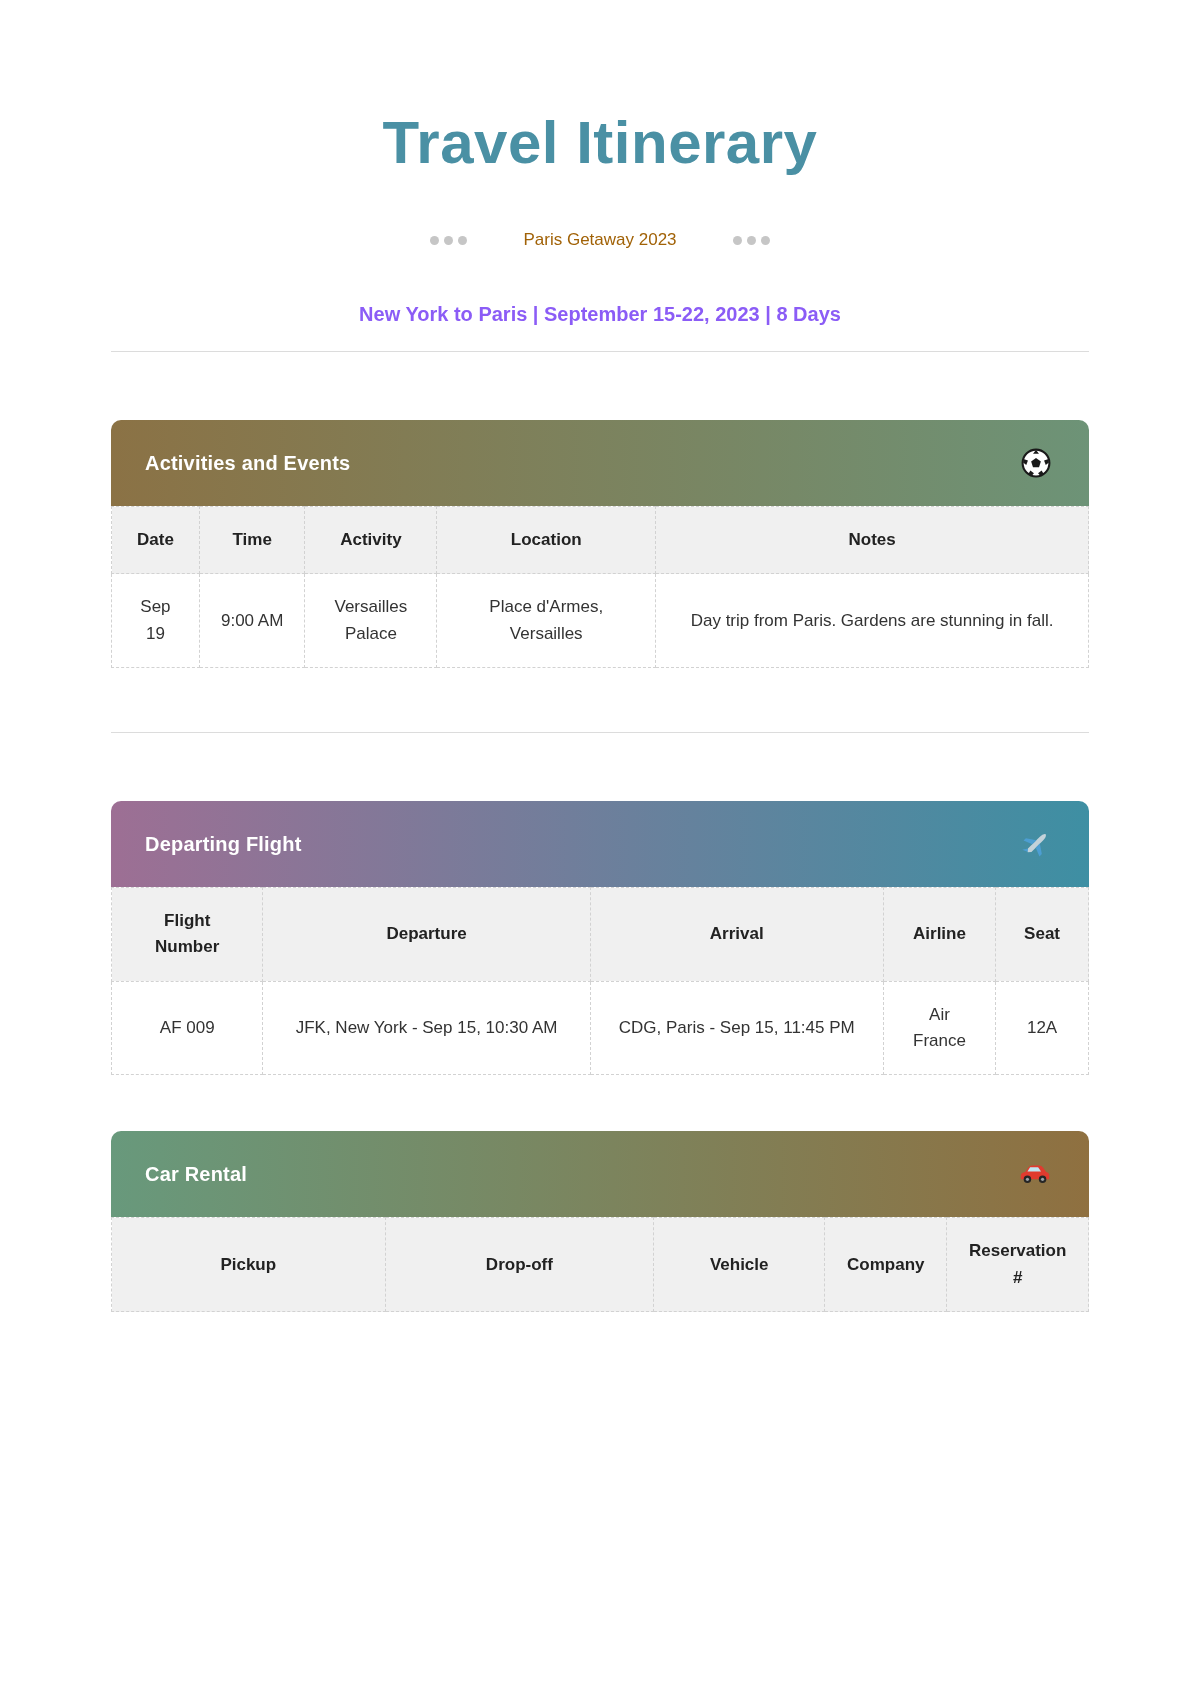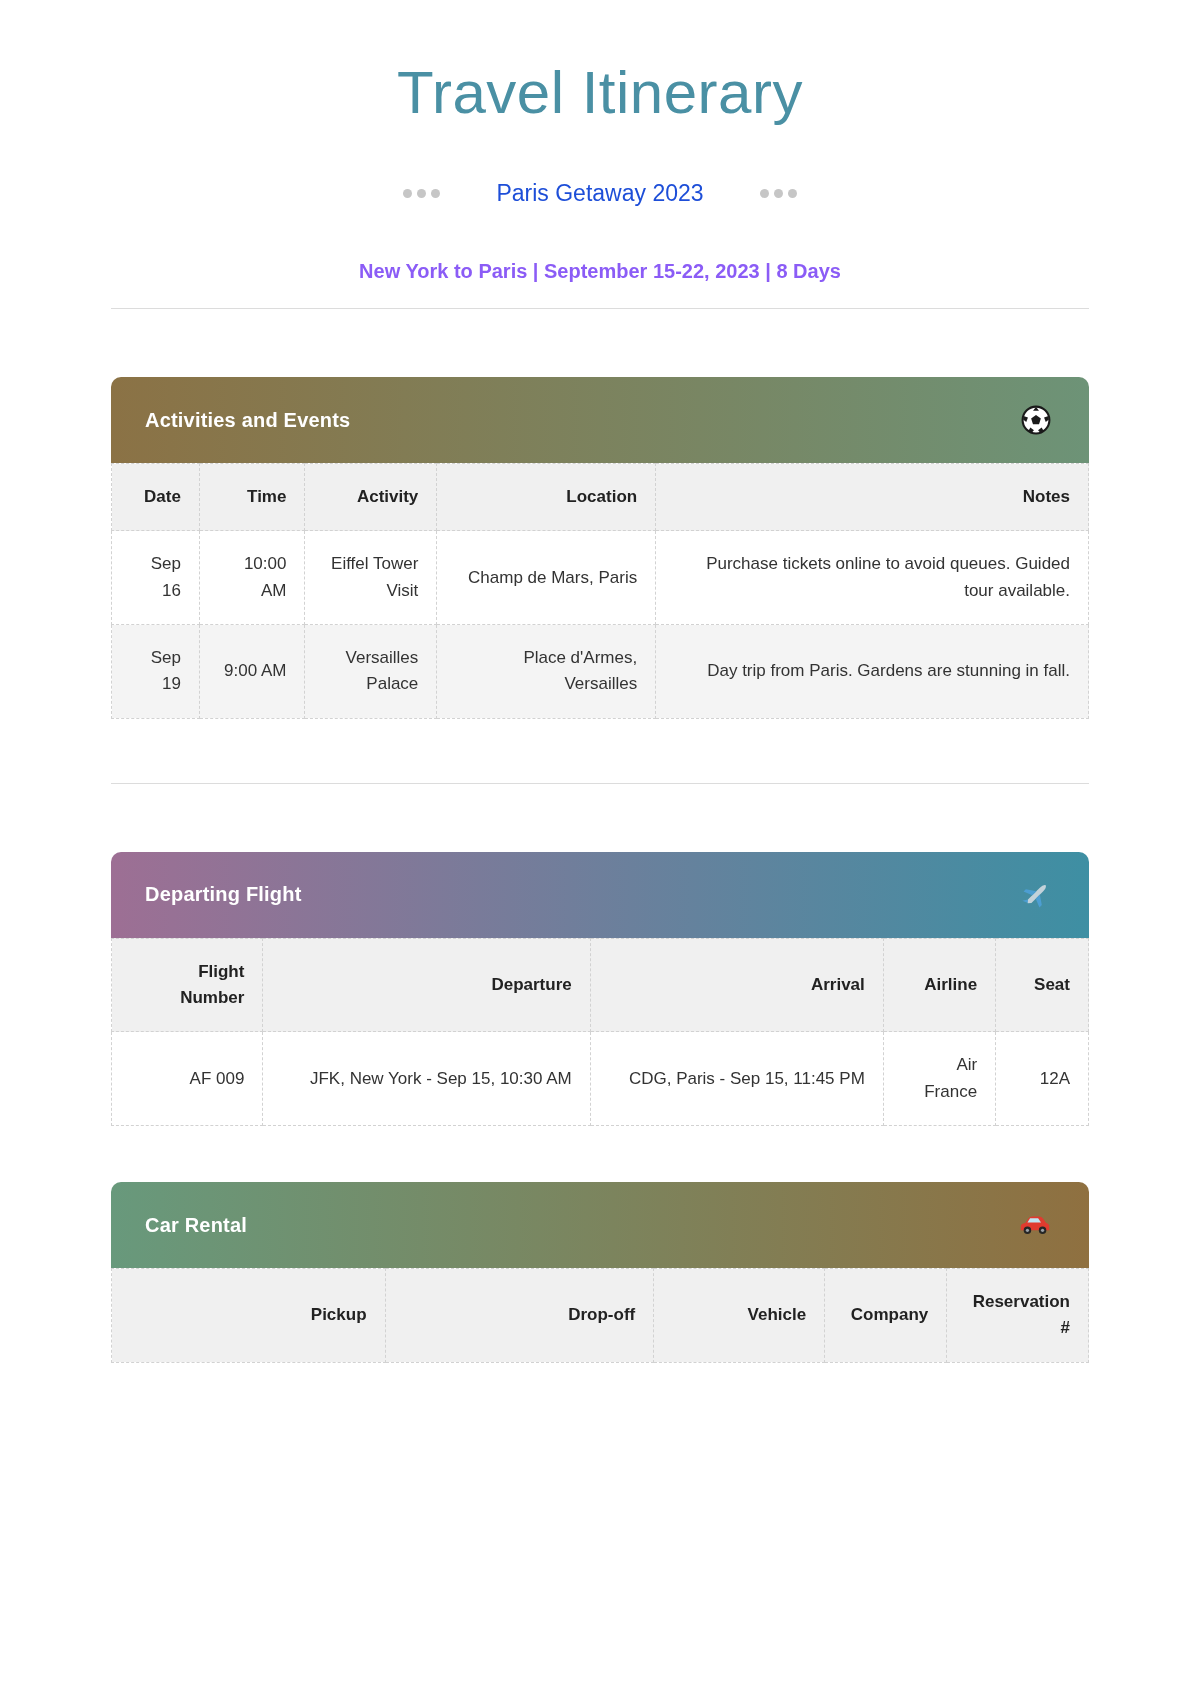--- a/index.html
+++ b/index.html
@@ -8,40 +8,40 @@
     width: 1200px;
     height: 1697px;
     overflow: hidden;
     font-family: "Liberation Sans", sans-serif;
     color: #333;
   }
   .container { width: 978px; margin: 0 auto; }
 
   
   h1.page-title {
-    margin-top: 58px;
+    margin-top: 108px;
     text-align: center;
     font-size: 60px;
-    font-weight: 400;
+    font-weight: 700;
     line-height: 1.15;
     letter-spacing: 0.5px;
   }
   .subtitle-row {
     margin-top: 53px;
     display: flex;
     align-items: center;
     justify-content: center;
     gap: 56px;
   }
   .dots { display: flex; gap: 5px; }
   .dots i {
     width: 9px; height: 9px; border-radius: 50%;
     background: #c6c6c6; display: block;
   }
-  .subtitle-text { font-size: 23px; color: #1d4ed8; }
+  .subtitle-text { font-size: 17px; color: #a16207; }
   .trip-summary {
     margin-top: 53px;
     text-align: center;
     font-size: 20px;
     font-weight: bold;
     color: #8b5cf6;
   }
   hr.divider {
     border: none;
     border-top: 1px solid #dcdcdc;
@@ -72,21 +72,21 @@
   table.itinerary-table {
     width: 100%;
     border-collapse: collapse;
     table-layout: fixed;
     font-size: 17px;
   }
   table.itinerary-table th,
   table.itinerary-table td {
     border: 1px dashed #d2d2d2;
     padding: 20px 18px;
-    text-align: right;
+    text-align: center;
     vertical-align: middle;
     line-height: 1.55;
     word-wrap: break-word;
   }
   table.itinerary-table thead th {
     background: #f0f0f0;
     color: #222;
     font-weight: bold;
   }
   table.itinerary-table tbody td { color: #333; background: #ffffff; }
@@ -144,27 +144,20 @@
           <tr>
             <th>Date</th>
             <th>Time</th>
             <th>Activity</th>
             <th>Location</th>
             <th>Notes</th>
           </tr>
         </thead>
         <tbody>
           <tr>
-            <td>Sep 16</td>
-            <td>10:00 AM</td>
-            <td>Eiffel Tower Visit</td>
-            <td>Champ de Mars, Paris</td>
-            <td>Purchase tickets online to avoid queues. Guided tour available.</td>
-          </tr>
-          <tr>
             <td>Sep 19</td>
             <td>9:00 AM</td>
             <td>Versailles Palace</td>
             <td>Place d'Armes, Versailles</td>
             <td>Day trip from Paris. Gardens are stunning in fall.</td>
           </tr>
         </tbody>
       </table>
   </div>
 

